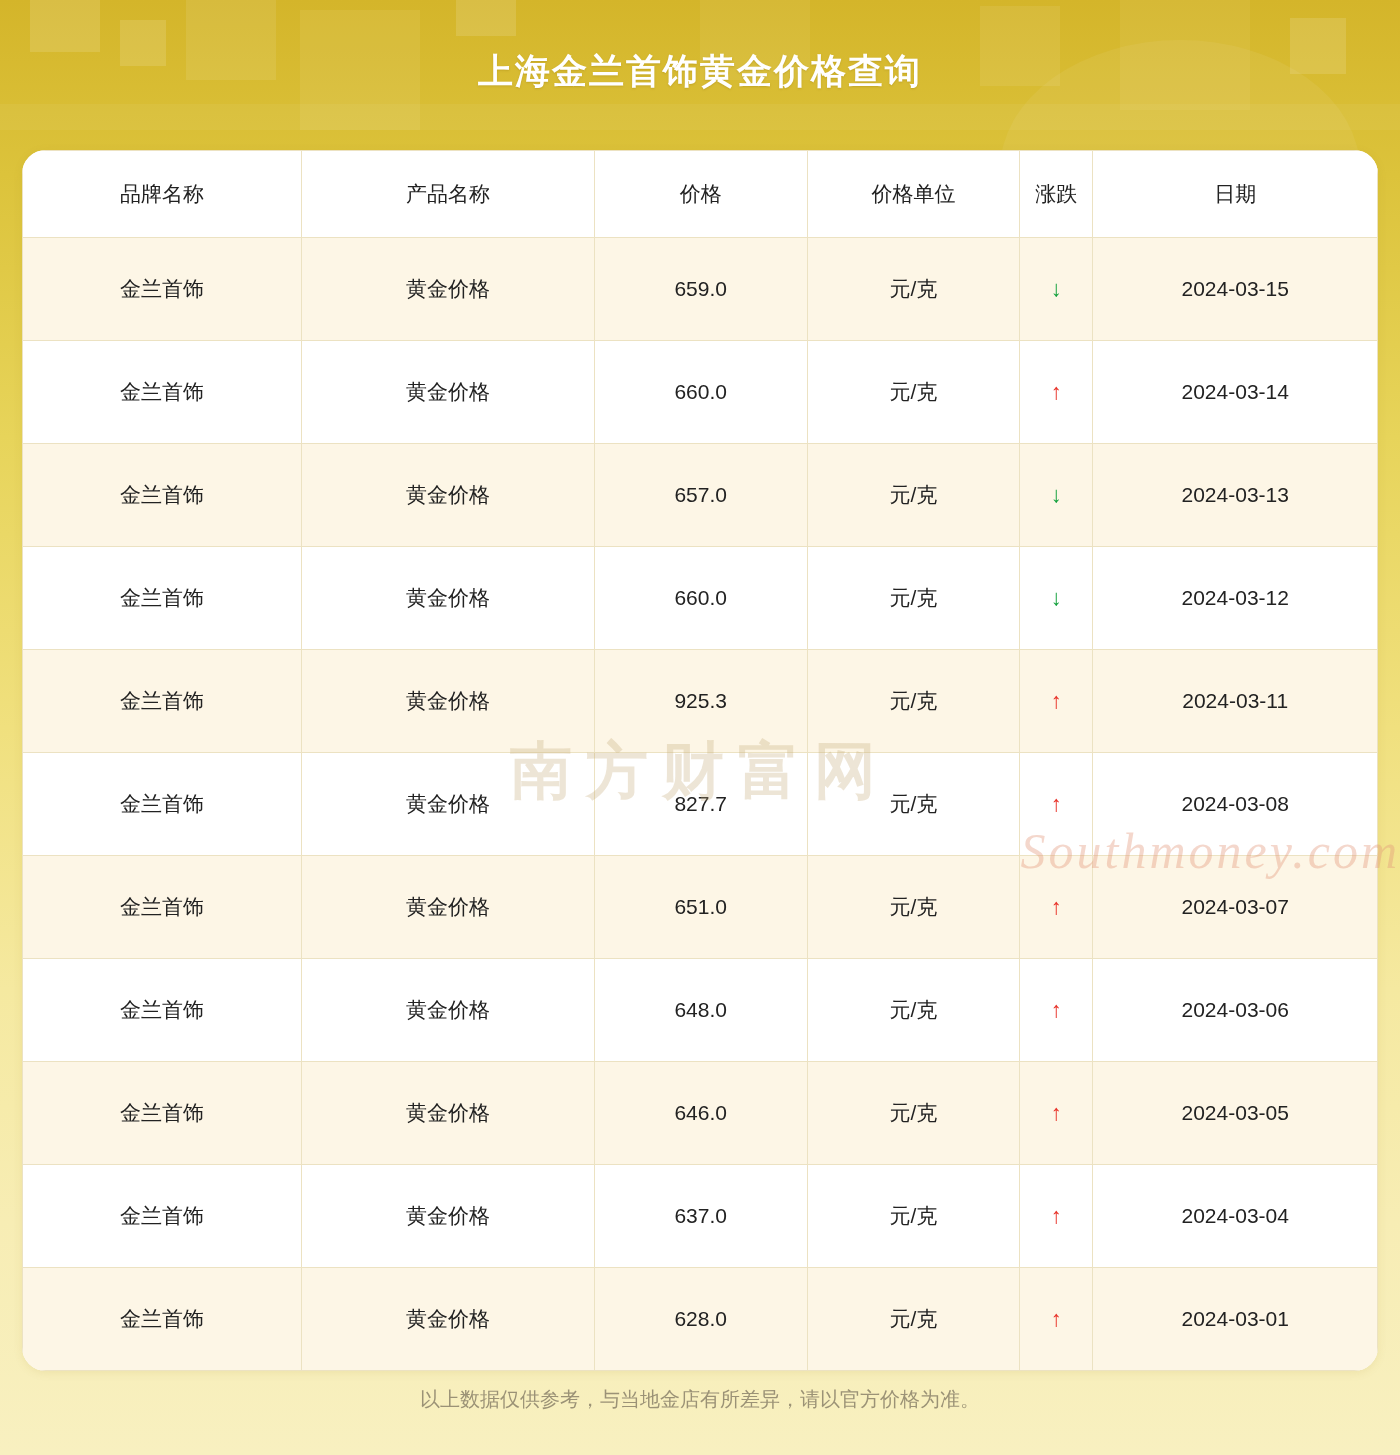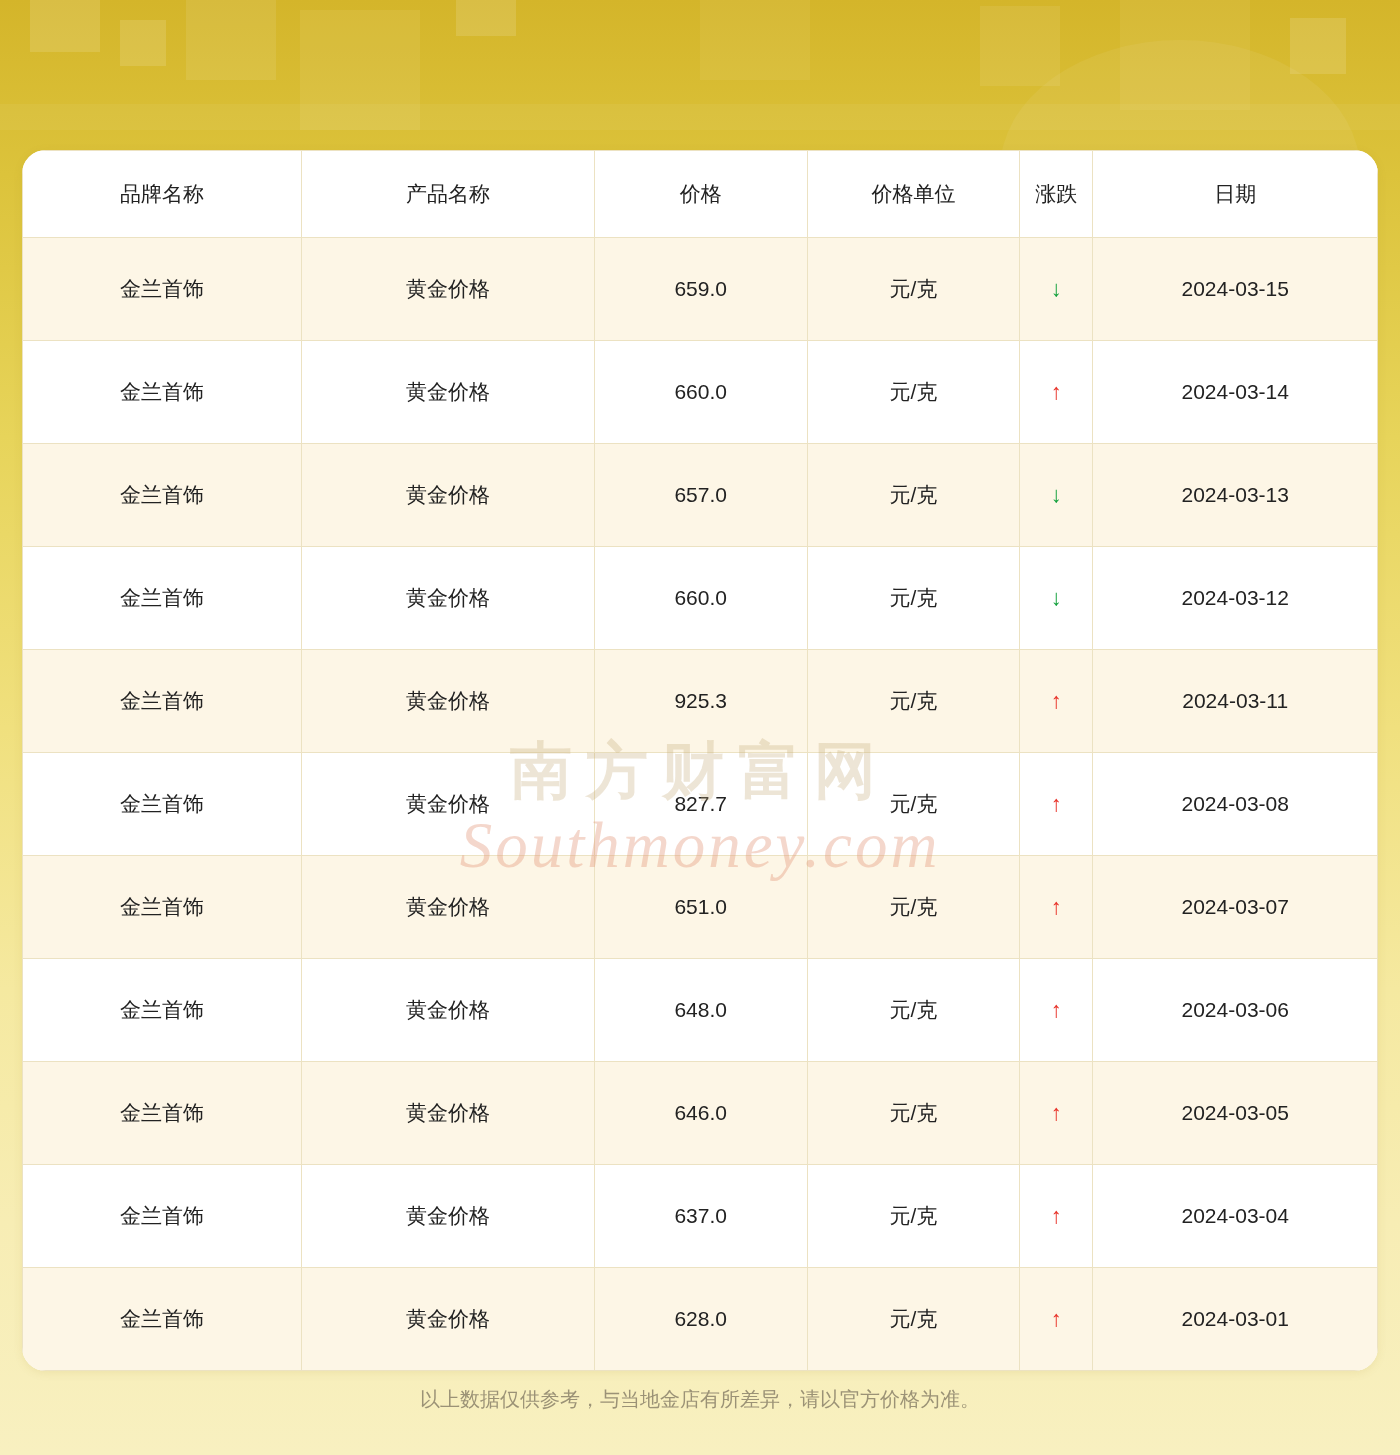--- a/index.html
+++ b/index.html
@@ -133,27 +133,28 @@
     user-select: none;
   }
   .watermark .wm-cn {
     font-size: 62px;
     font-weight: bold;
     color: rgba(196, 170, 120, 0.30);
     letter-spacing: 14px;
     line-height: 1;
   }
   .watermark .wm-en {
-    margin-top: 11px;
+    margin-top: 24px;
     font-family: "Liberation Serif", "DejaVu Serif", serif;
     font-style: italic;
-    font-size: 65px;
+    font-size: 50px;
     color: rgba(226, 150, 120, 0.38);
     letter-spacing: 3px;
     line-height: 1;
+    text-align: right;
   }
 
   .footer-note {
     position: absolute;
     left: 0;
     bottom: 42px;
     width: 1400px;
     text-align: center;
     font-size: 20px;
     color: #9b9276;
@@ -171,20 +172,21 @@
       <i class="sq4"></i>
     <i class="sq5"></i>
       <i class="sq6"></i>
       <i class="sq7"></i>
       <i class="sq8"></i>
     <i class="sq9"></i>
       <i class="bar1"></i>
       <i class="cir1"></i>
   </div>
 
+  <div class="title">上海金兰首饰黄金价格查询</div>
 
   <div class="card">
     <table class="price-table">
       <colgroup>
         <col class="col-brand">
         <col class="col-product">
         <col class="col-price">
         <col class="col-unit">
         <col class="col-change">
         <col class="col-date">

